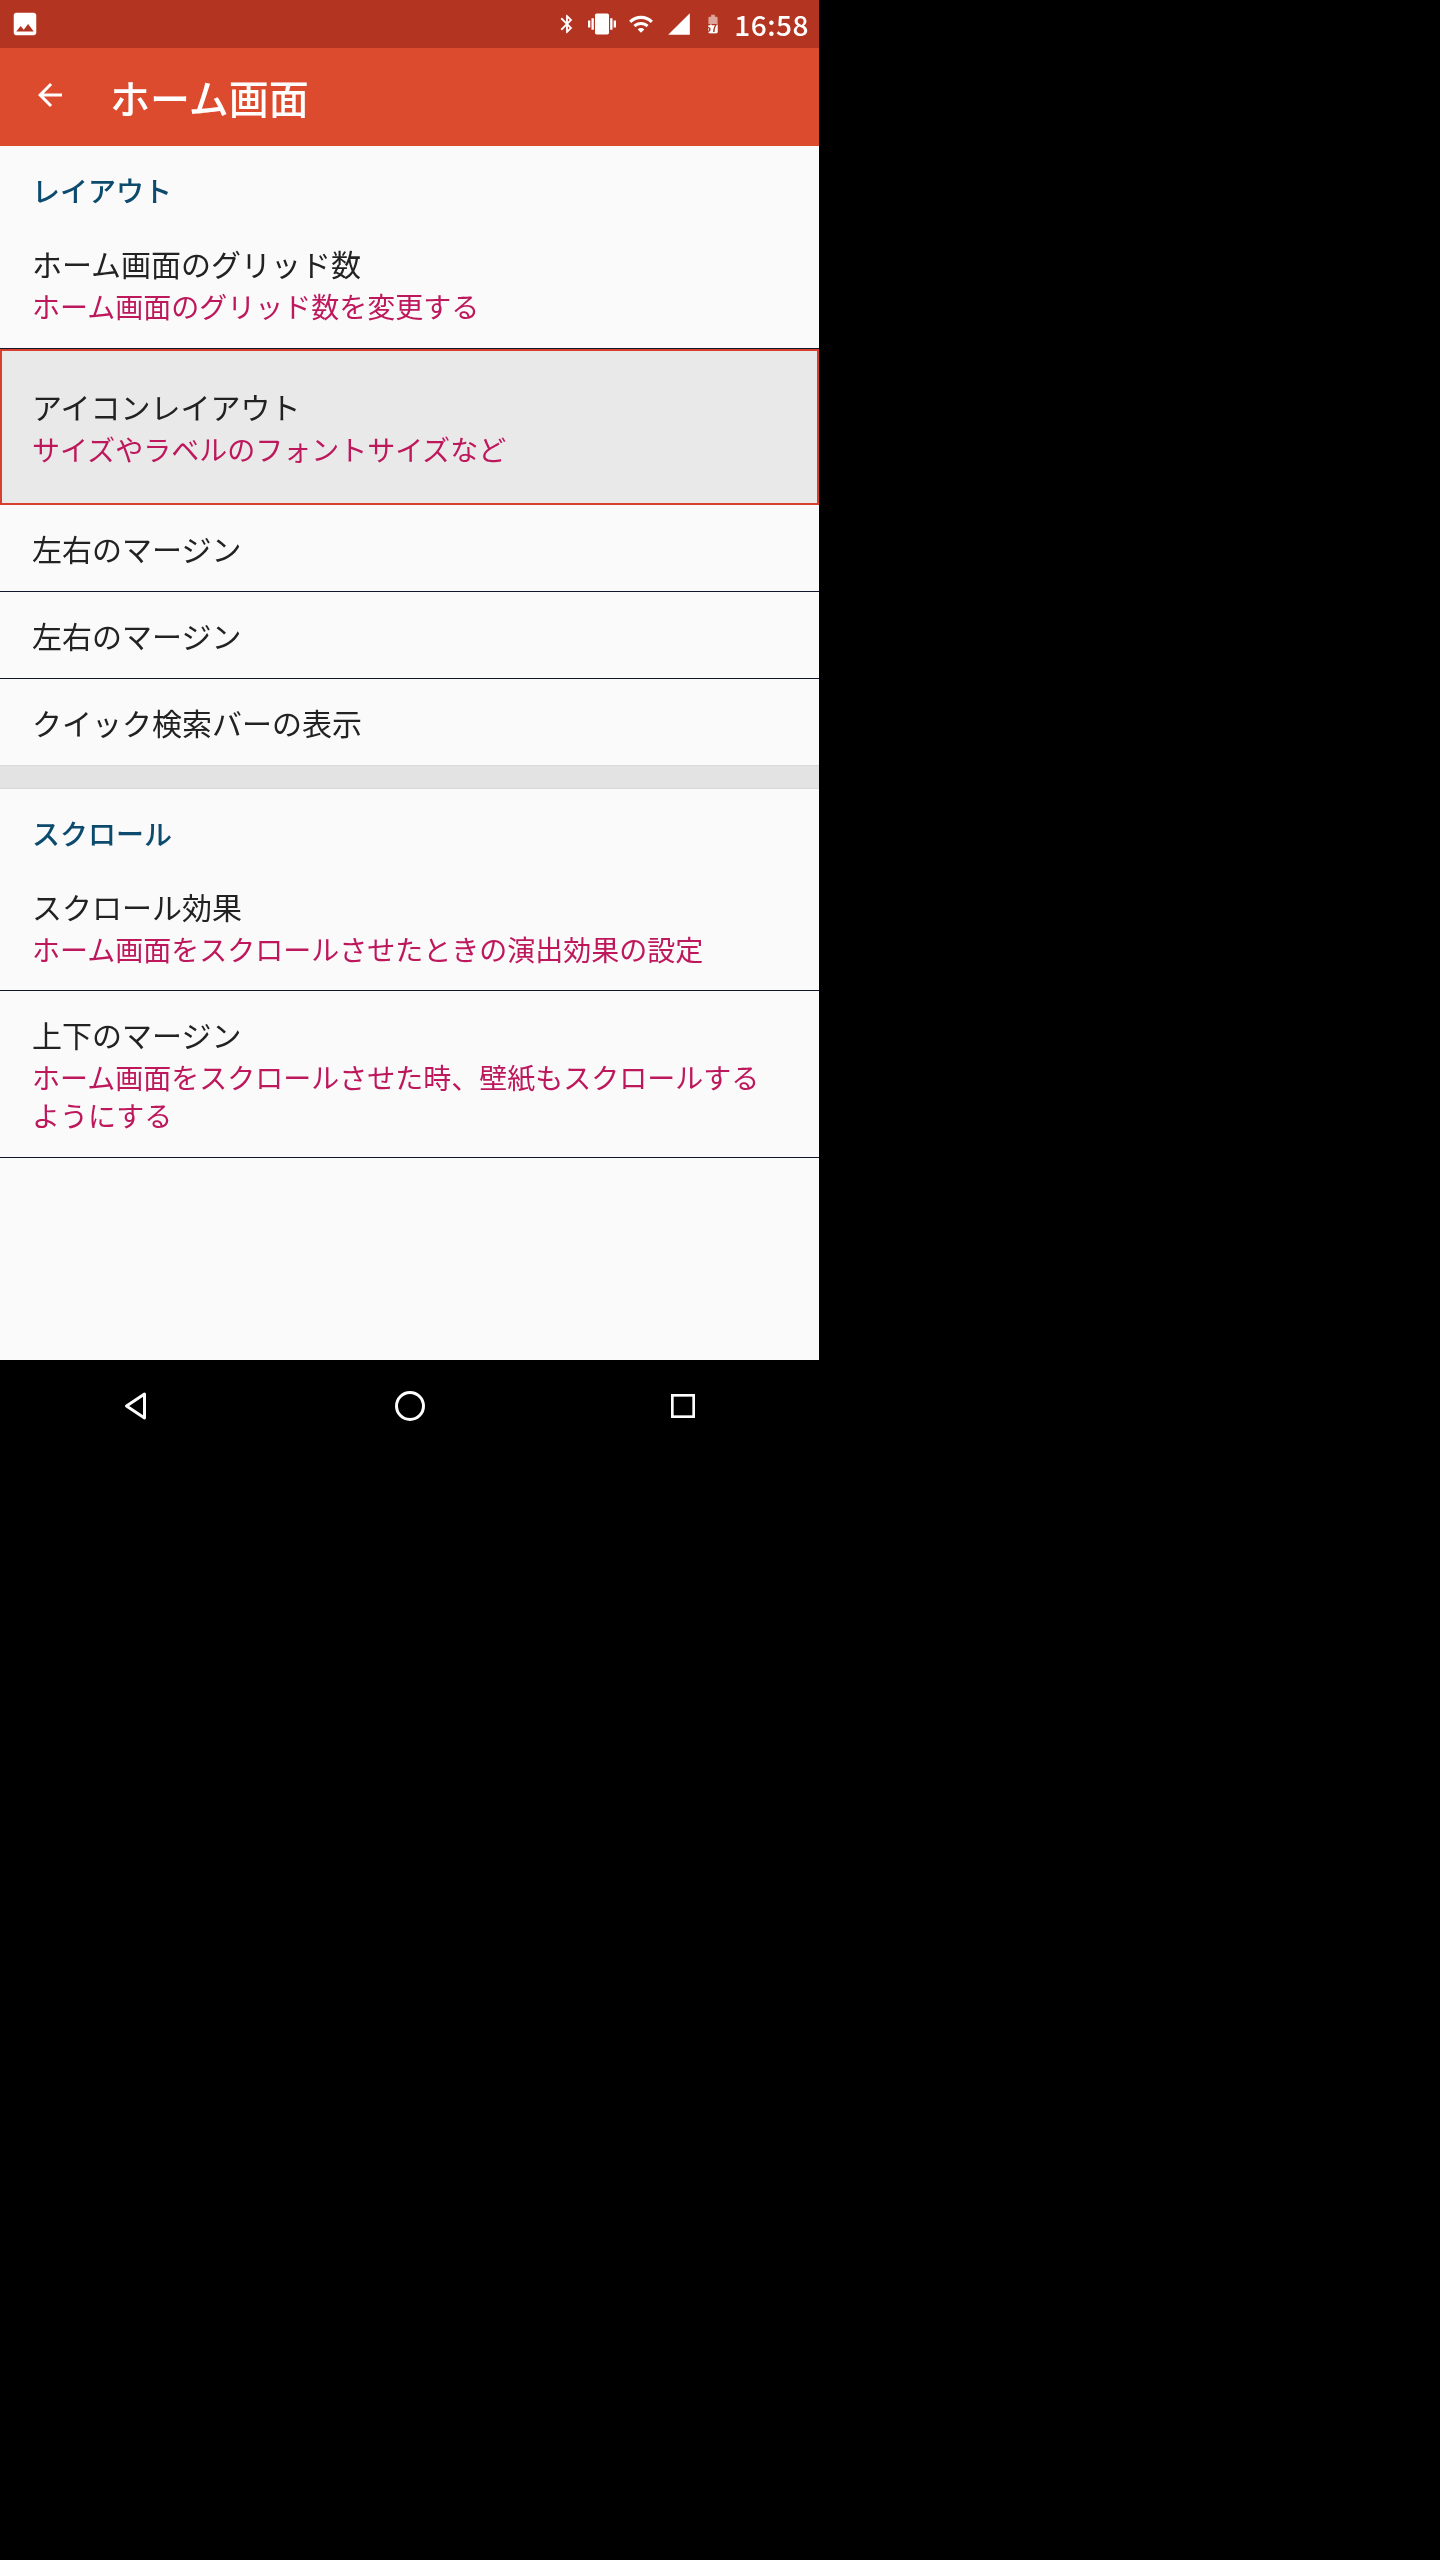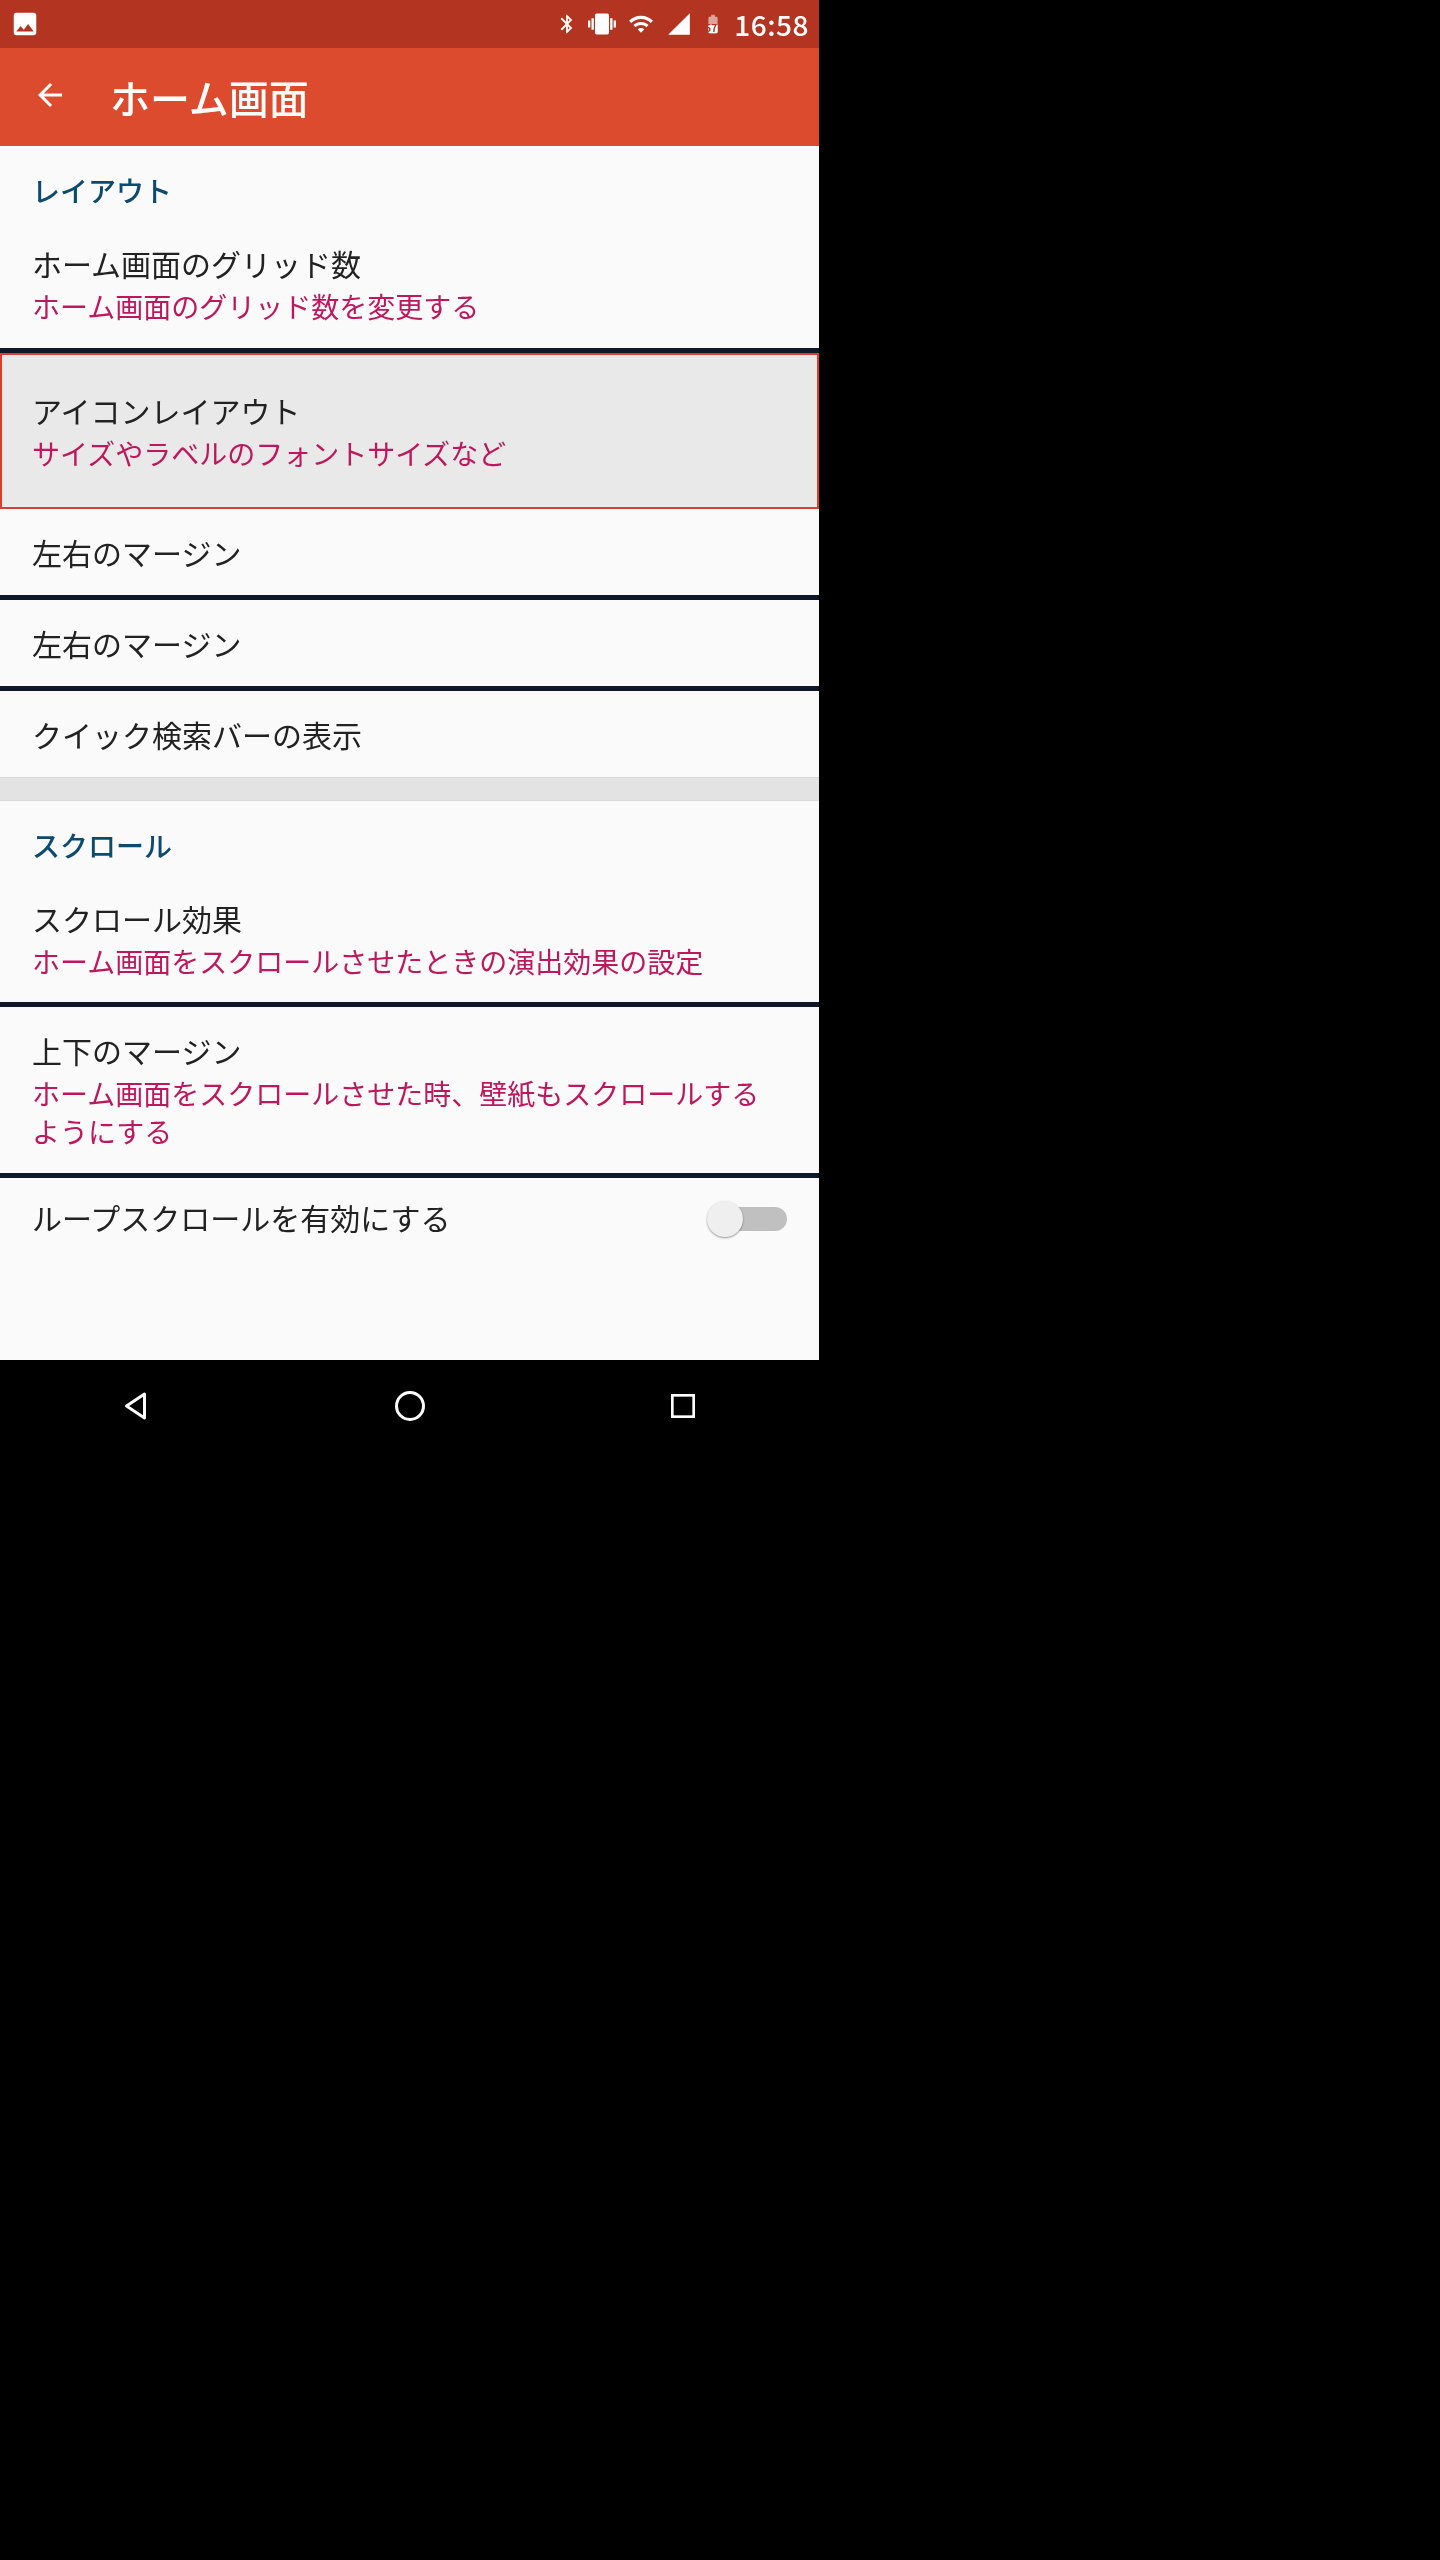--- a/index.html
+++ b/index.html
@@ -16,21 +16,21 @@
   .battery-badge { position: absolute; top: 10px; left: 3px; font-size: 10px; font-weight: 700; color: #b33521; }
 
   
   .app-bar { height: 98px; background: #dd4b2e; display: flex; align-items: center; padding: 0 16px; color: #fff; }
   .back-btn { width: 56px; height: 56px; display: flex; align-items: center; justify-content: center; margin-right: 32px; margin-left:6px;}
   .app-title { font-size: 40px; font-weight: 500; }
 
   
   .content { flex: 1; overflow: hidden; background: #fafafa; }
   .section-header { padding: 24px 32px 10px 32px; color: #0c4a6e; font-size: 28px; font-weight: 500; }
-  .list-item { padding: 22px 32px; border-bottom: 5px solid #0f172a; background: #fafafa; }
+  .list-item { padding: 22px 32px; border-bottom: 1px solid #0f172a; background: #fafafa; }
   .item-title { font-size: 30px; color: #222; line-height: 1.4; }
   .item-sub { font-size: 28px; color: #be185d; margin-top: 4px; line-height: 1.35; }
   .highlighted { background: #e9e9e9; border: 2px solid #d93f2e; margin: 0 0; padding: 34px 30px; }
   .divider-gap { height: 24px; background: #e3e3e3; border-top:1px solid #d9d9d9; border-bottom:1px solid #d9d9d9;}
 
   .row-with-toggle { display:flex; align-items:center; justify-content:space-between; padding: 18px 32px 10px 32px; }
   .row-with-toggle .item-title { flex:1; }
   .switch { width: 80px; height: 36px; position: relative; }
   .switch-track { position:absolute; top:8px; left:10px; right:0; height:24px; border-radius:12px; background:#c0c0c0; }
   .switch-thumb { position:absolute; top:2px; left:0; width:36px; height:36px; border-radius:50%; background:#efefef; box-shadow:0 1px 2px rgba(0,0,0,0.4); }
@@ -128,27 +128,20 @@
     <div class="list-item">
       <div class="item-title">スクロール効果</div>
       <div class="item-sub">ホーム画面をスクロールさせたときの演出効果の設定</div>
     </div>
 
     <div class="list-item">
       <div class="item-title">上下のマージン</div>
       <div class="item-sub">ホーム画面をスクロールさせた時、壁紙もスクロールするようにする</div>
     </div>
 
-    <div class="row-with-toggle">
-      <div class="item-title">ループスクロールを有効にする</div>
-      <div class="switch">
-        <div class="switch-track"></div>
-        <div class="switch-thumb"></div>
-      </div>
-    </div>
 
   </div>
 
   <div class="nav-bar">
     <div class="nav-btn">
       <span>
         <svg width="36" height="36" viewBox="0 0 24 24" fill="none" stroke="#fff" stroke-width="2" stroke-linejoin="round">
             <path d="M17 4 L5 12 L17 20 Z"></path>
           </svg>
       </span>

